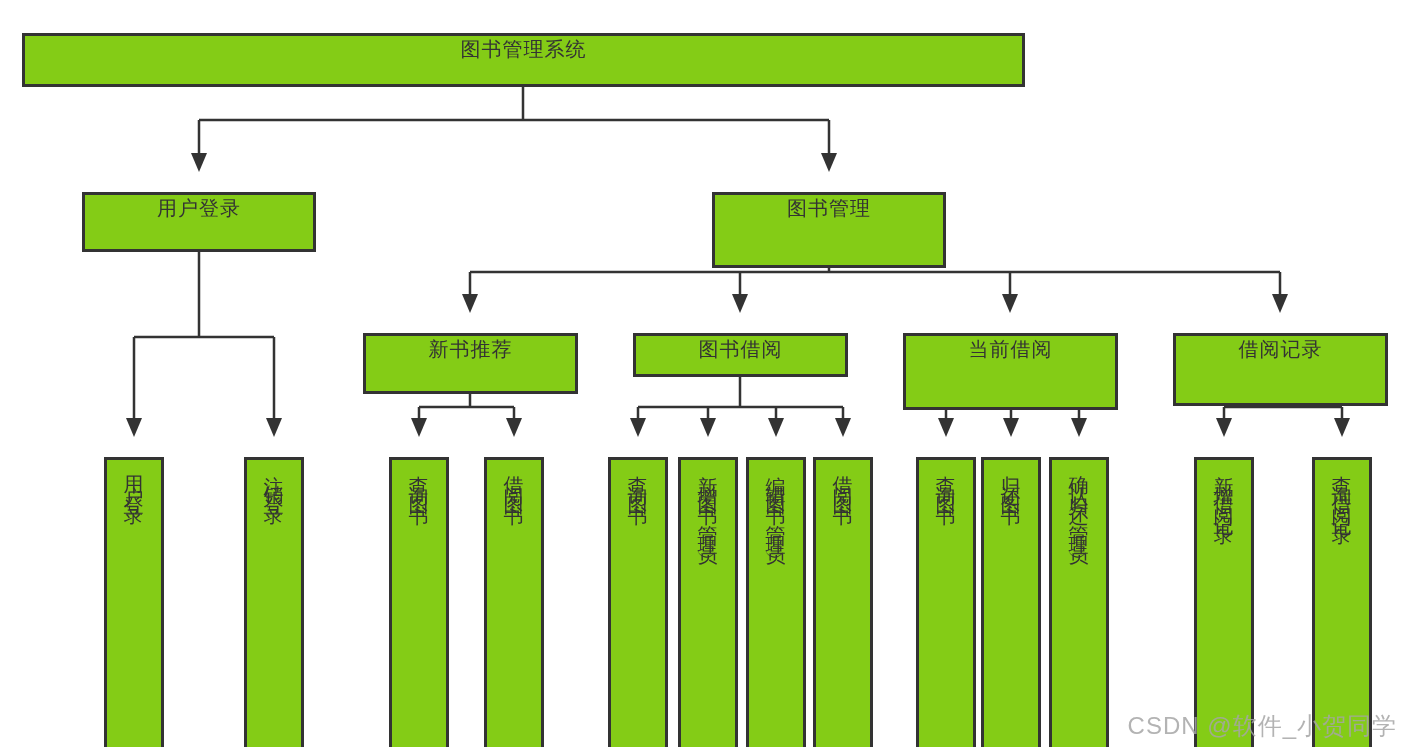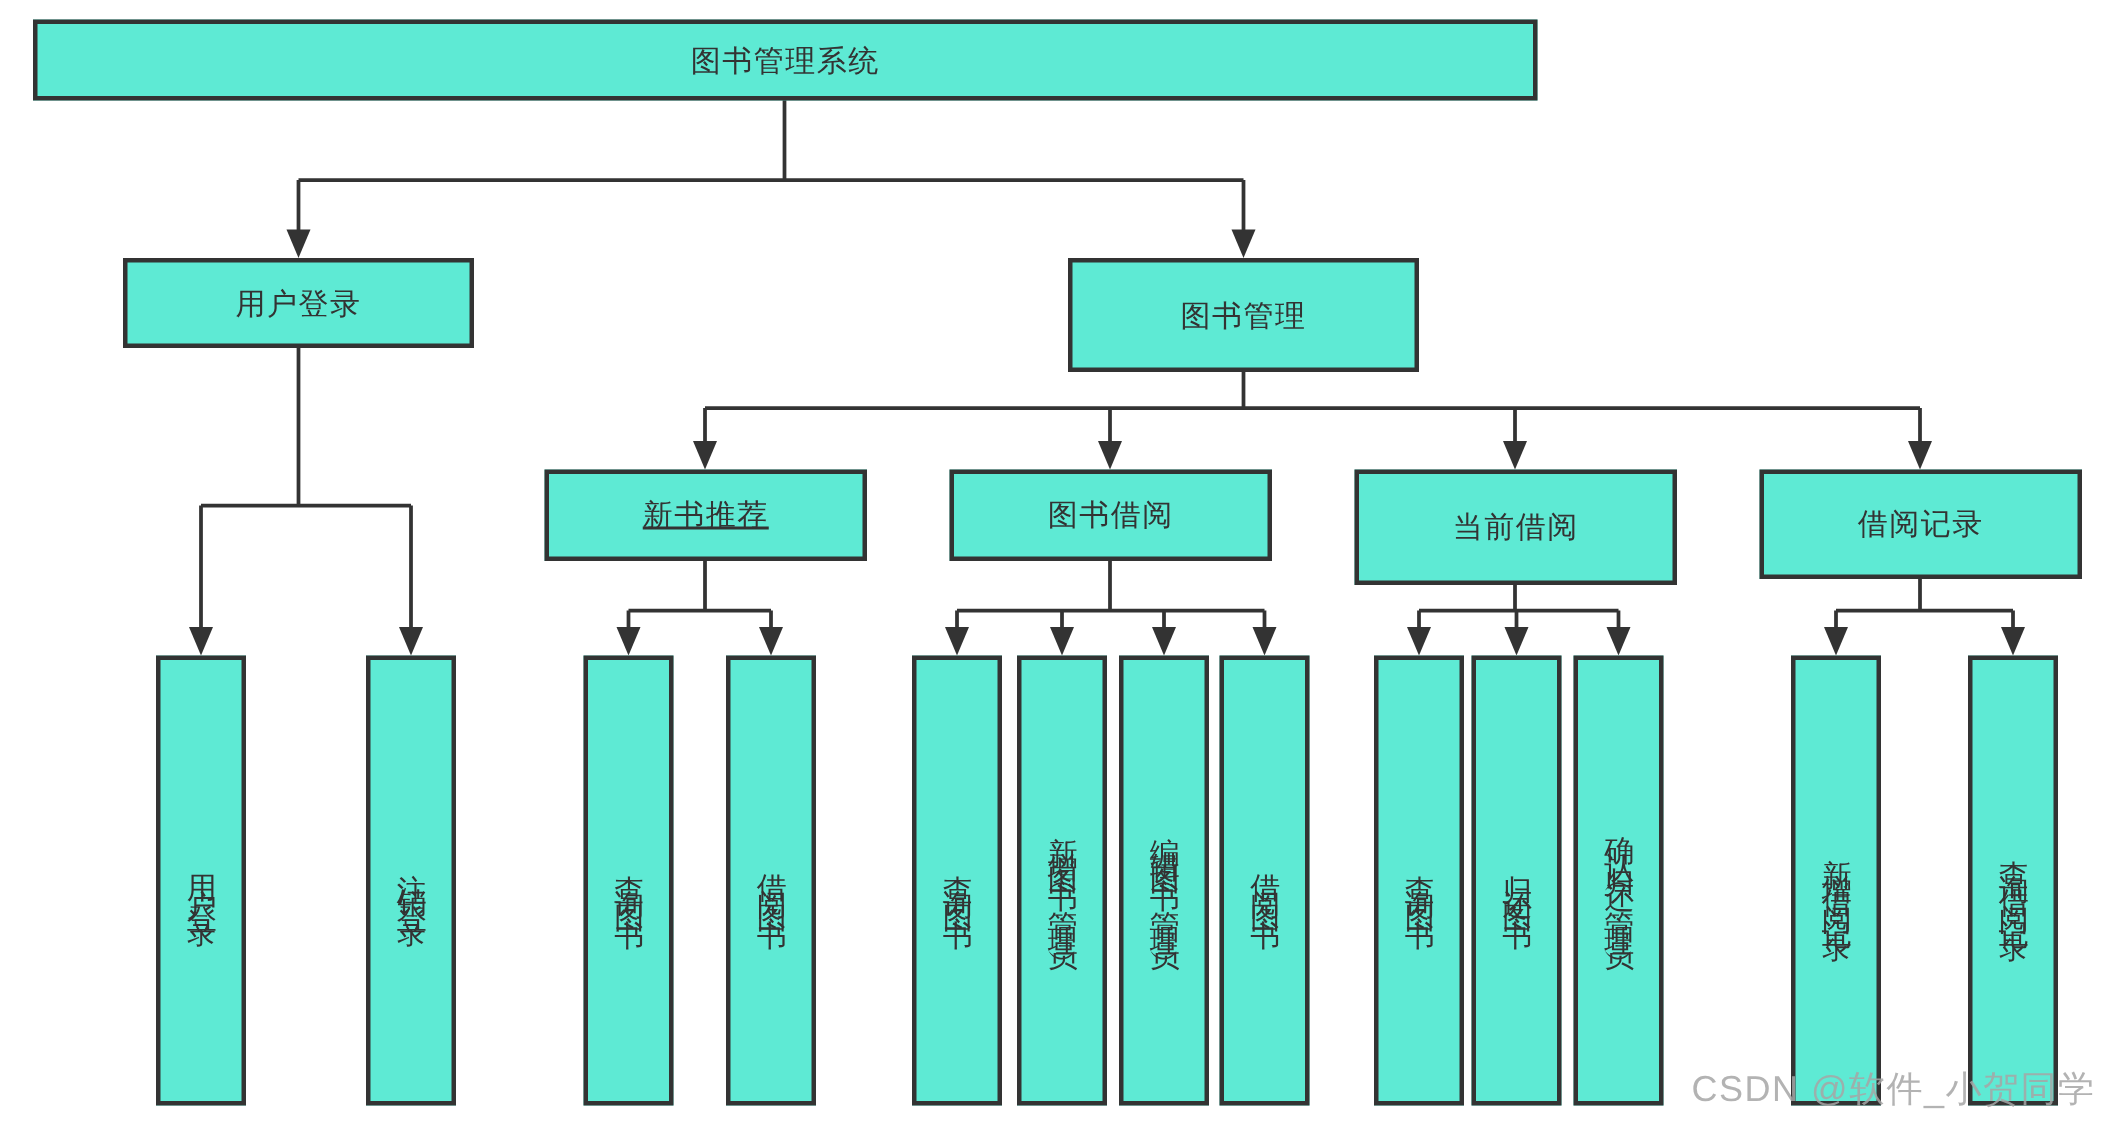--- a/index.html
+++ b/index.html
@@ -20,25 +20,26 @@
     left: 0;
     top: 0;
     width: 1405px;
     height: 747px;
     pointer-events: none;
   }
   .node {
     position: absolute;
     box-sizing: border-box;
     border: 3px solid #333333;
-    background: #5eead4;
+    background: #84cc16;
     display: flex;
-    align-items: center;
+    align-items: flex-start;
     justify-content: center;
     color: #333333;
+    margin-top: 20px;
   }
   .hnode {
     font-size: 20px;
     letter-spacing: 1px;
   }
   .leaf {
     top: 437px;
     width: 60px;
     height: 300px;
   }
@@ -103,24 +104,24 @@
     <span>图书管理系统</span>
   </div>
 
   <div class="node hnode" style="left:82px; top:172px; width:234px; height:60px;">
     <span>用户登录</span>
   </div>
   <div class="node hnode" style="left:712px; top:172px; width:234px; height:76px;">
     <span>图书管理</span>
   </div>
 
-  <div class="node hnode" style="left:363px; top:313px; width:215px; height:61px;text-decoration:underline;">
+  <div class="node hnode" style="left:363px; top:313px; width:215px; height:61px;">
     <span>新书推荐</span>
   </div>
-  <div class="node hnode" style="left:633px; top:313px; width:215px; height:61px;">
+  <div class="node hnode" style="left:633px; top:313px; width:215px; height:44px;">
     <span>图书借阅</span>
   </div>
   <div class="node hnode" style="left:903px; top:313px; width:215px; height:77px;">
     <span>当前借阅</span>
   </div>
   <div class="node hnode" style="left:1173px; top:313px; width:215px; height:73px;">
     <span>借阅记录</span>
   </div>
 
   <div class="node leaf" style="left:104px;">

